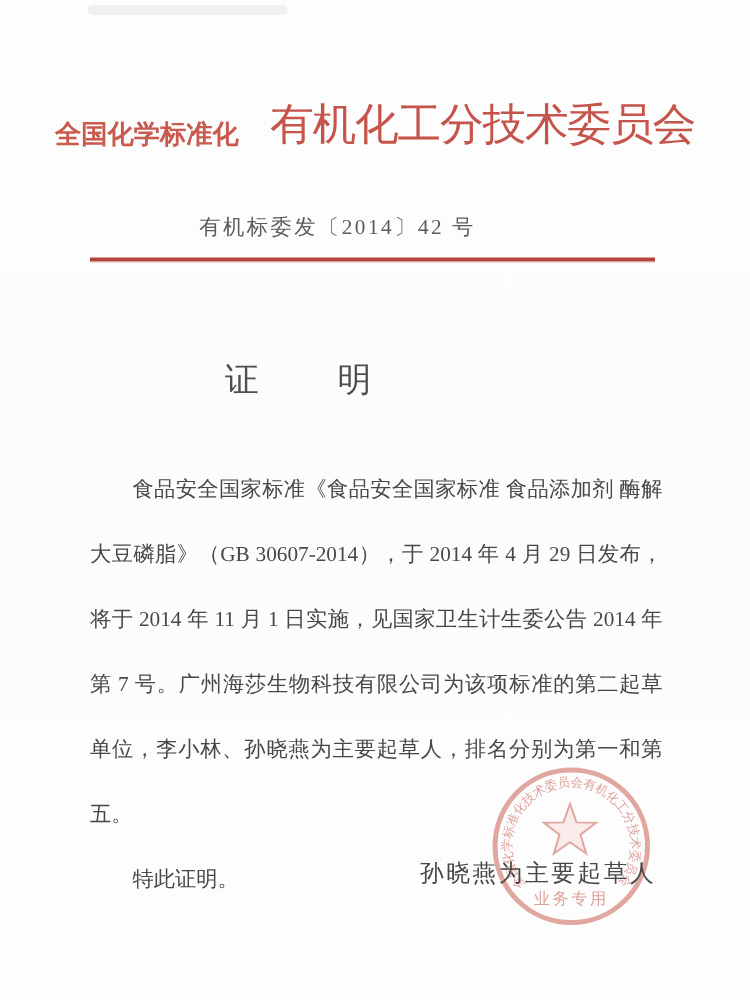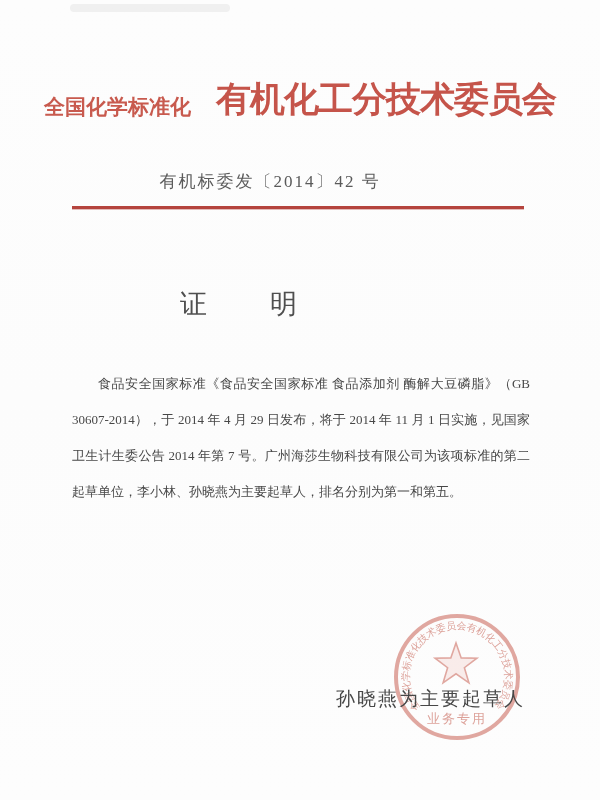--- a/index.html
+++ b/index.html
@@ -42,21 +42,21 @@
     line-height: 25px;
     color: #c85a4e;
   }
   .org-left .l1, .org-left .l2 {
     display: flex;
     justify-content: space-between;
     white-space: nowrap;
   }
   .org-right {
     font-size: 35px;
-    font-weight: bold;
+    font-weight: normal;
     letter-spacing: -1px;
     line-height: 40px;
     color: #c5544a;
     white-space: nowrap;
   }
   
   .doc-number {
     position: absolute;
     left: 0; top: 170px;
     width: 540px;
@@ -82,22 +82,22 @@
     font-size: 27px;
     letter-spacing: 18px;
     text-indent: 18px;
     color: #4f4f4f;
   }
   
   .doc-body {
     position: absolute;
     left: 72px; top: 366px;
     width: 458px;
-    font-size: 13px;
-    line-height: 36px;
+    font-size: 17px;
+    line-height: 52px;
     color: #474747;
     text-align: justify;
   }
   .doc-body p { text-indent: 2em; }
   
   .doc-date {
     position: absolute;
     left: 336px; top: 686px;
     font-size: 19px;
     letter-spacing: 2px;
@@ -130,20 +130,21 @@
   </div>
 
   <div class="doc-number">有机标委发〔2014〕42 号</div>
 
   <div class="red-rule"></div>
 
   <div class="doc-title">证　明</div>
 
   <div class="doc-body">
     <p>食品安全国家标准《食品安全国家标准 食品添加剂 酶解大豆磷脂》（GB 30607-2014），于 2014 年 4 月 29 日发布，将于 2014 年 11 月 1 日实施，见国家卫生计生委公告 2014 年第 7 号。广州海莎生物科技有限公司为该项标准的第二起草单位，李小林、孙晓燕为主要起草人，排名分别为第一和第五。</p>
+    <p>特此证明。</p>
   </div>
 
   <div class="doc-date">孙晓燕为主要起草人</div>
 
   <div class="stamp">
     <svg viewBox="0 0 132 132" xmlns="http://www.w3.org/2000/svg">
       <circle cx="66" cy="66" r="61" fill="none" stroke="#cf7468" stroke-width="4"></circle>
       <polygon points="65,32 70.2,46.9 85.9,47.2 73.4,56.7 77.9,71.8 65,62.8 52.1,71.8 56.6,56.7 44.1,47.2 59.8,46.9" fill="rgba(220,125,112,0.22)" stroke="#cf7468" stroke-width="1.6"></polygon>
       <defs>
         <path id="ringPath" d="M 29.2 96.9 A 48 48 0 1 1 102.8 96.9" fill="none"></path>

